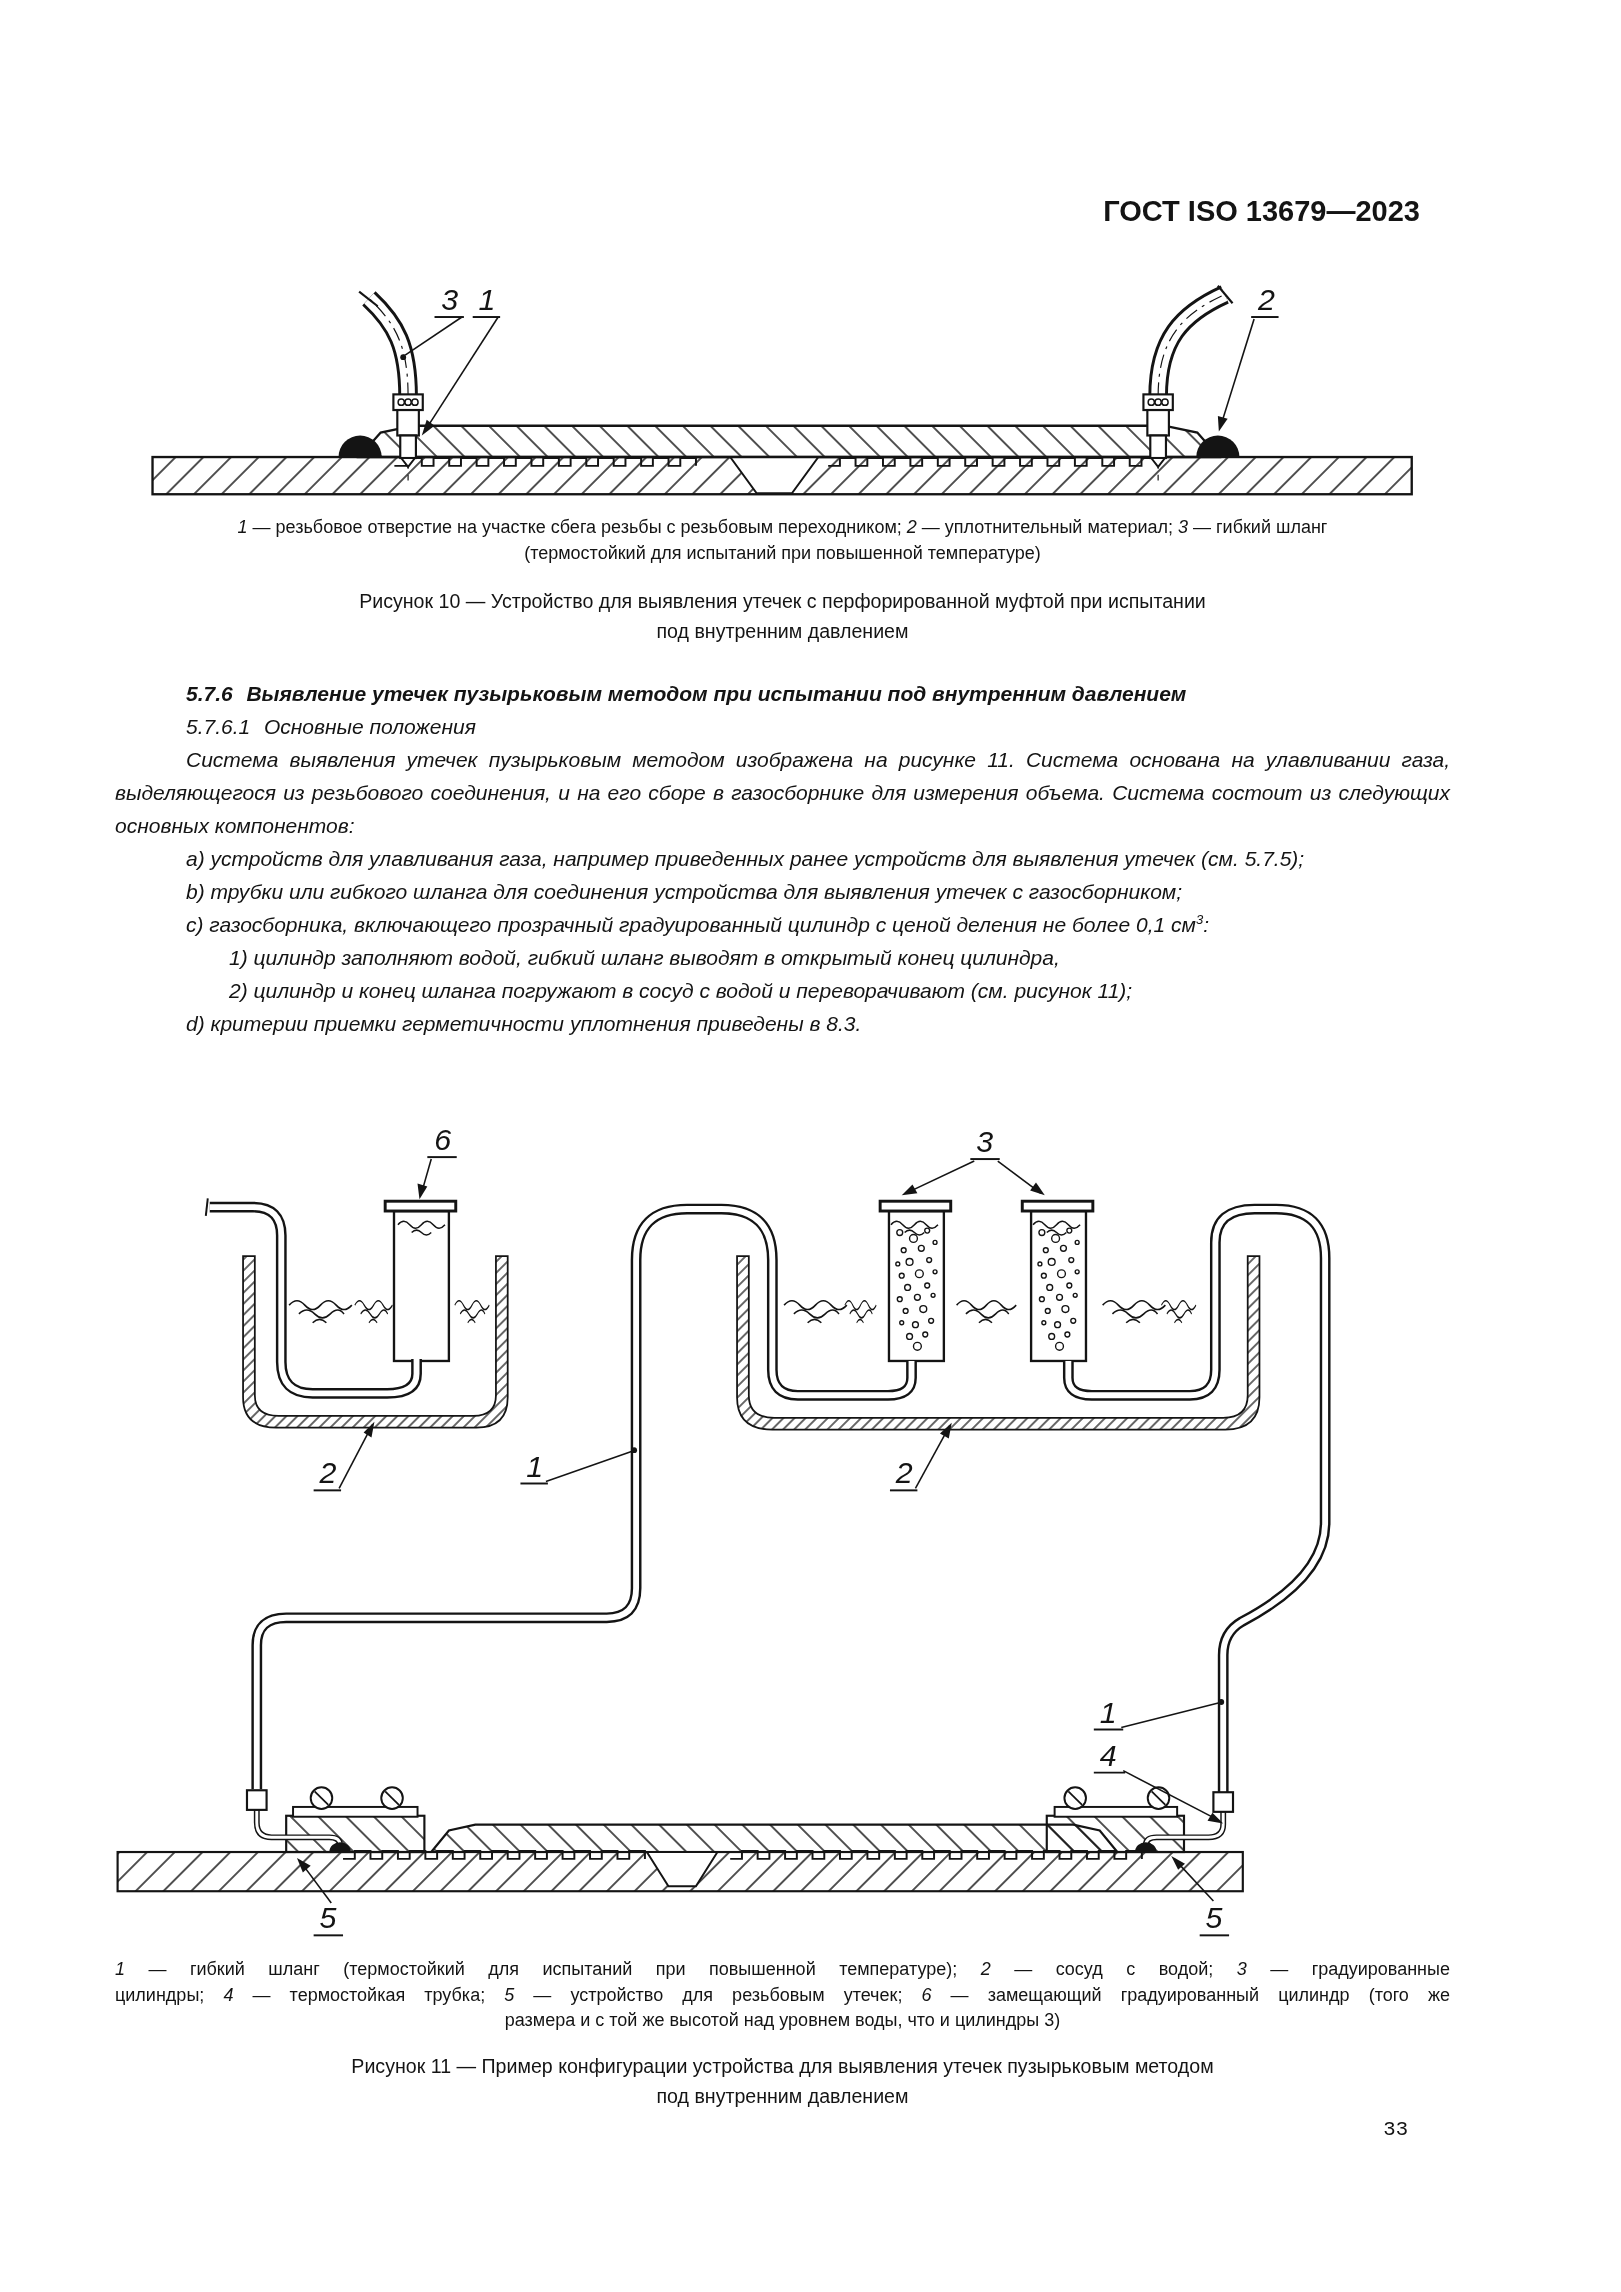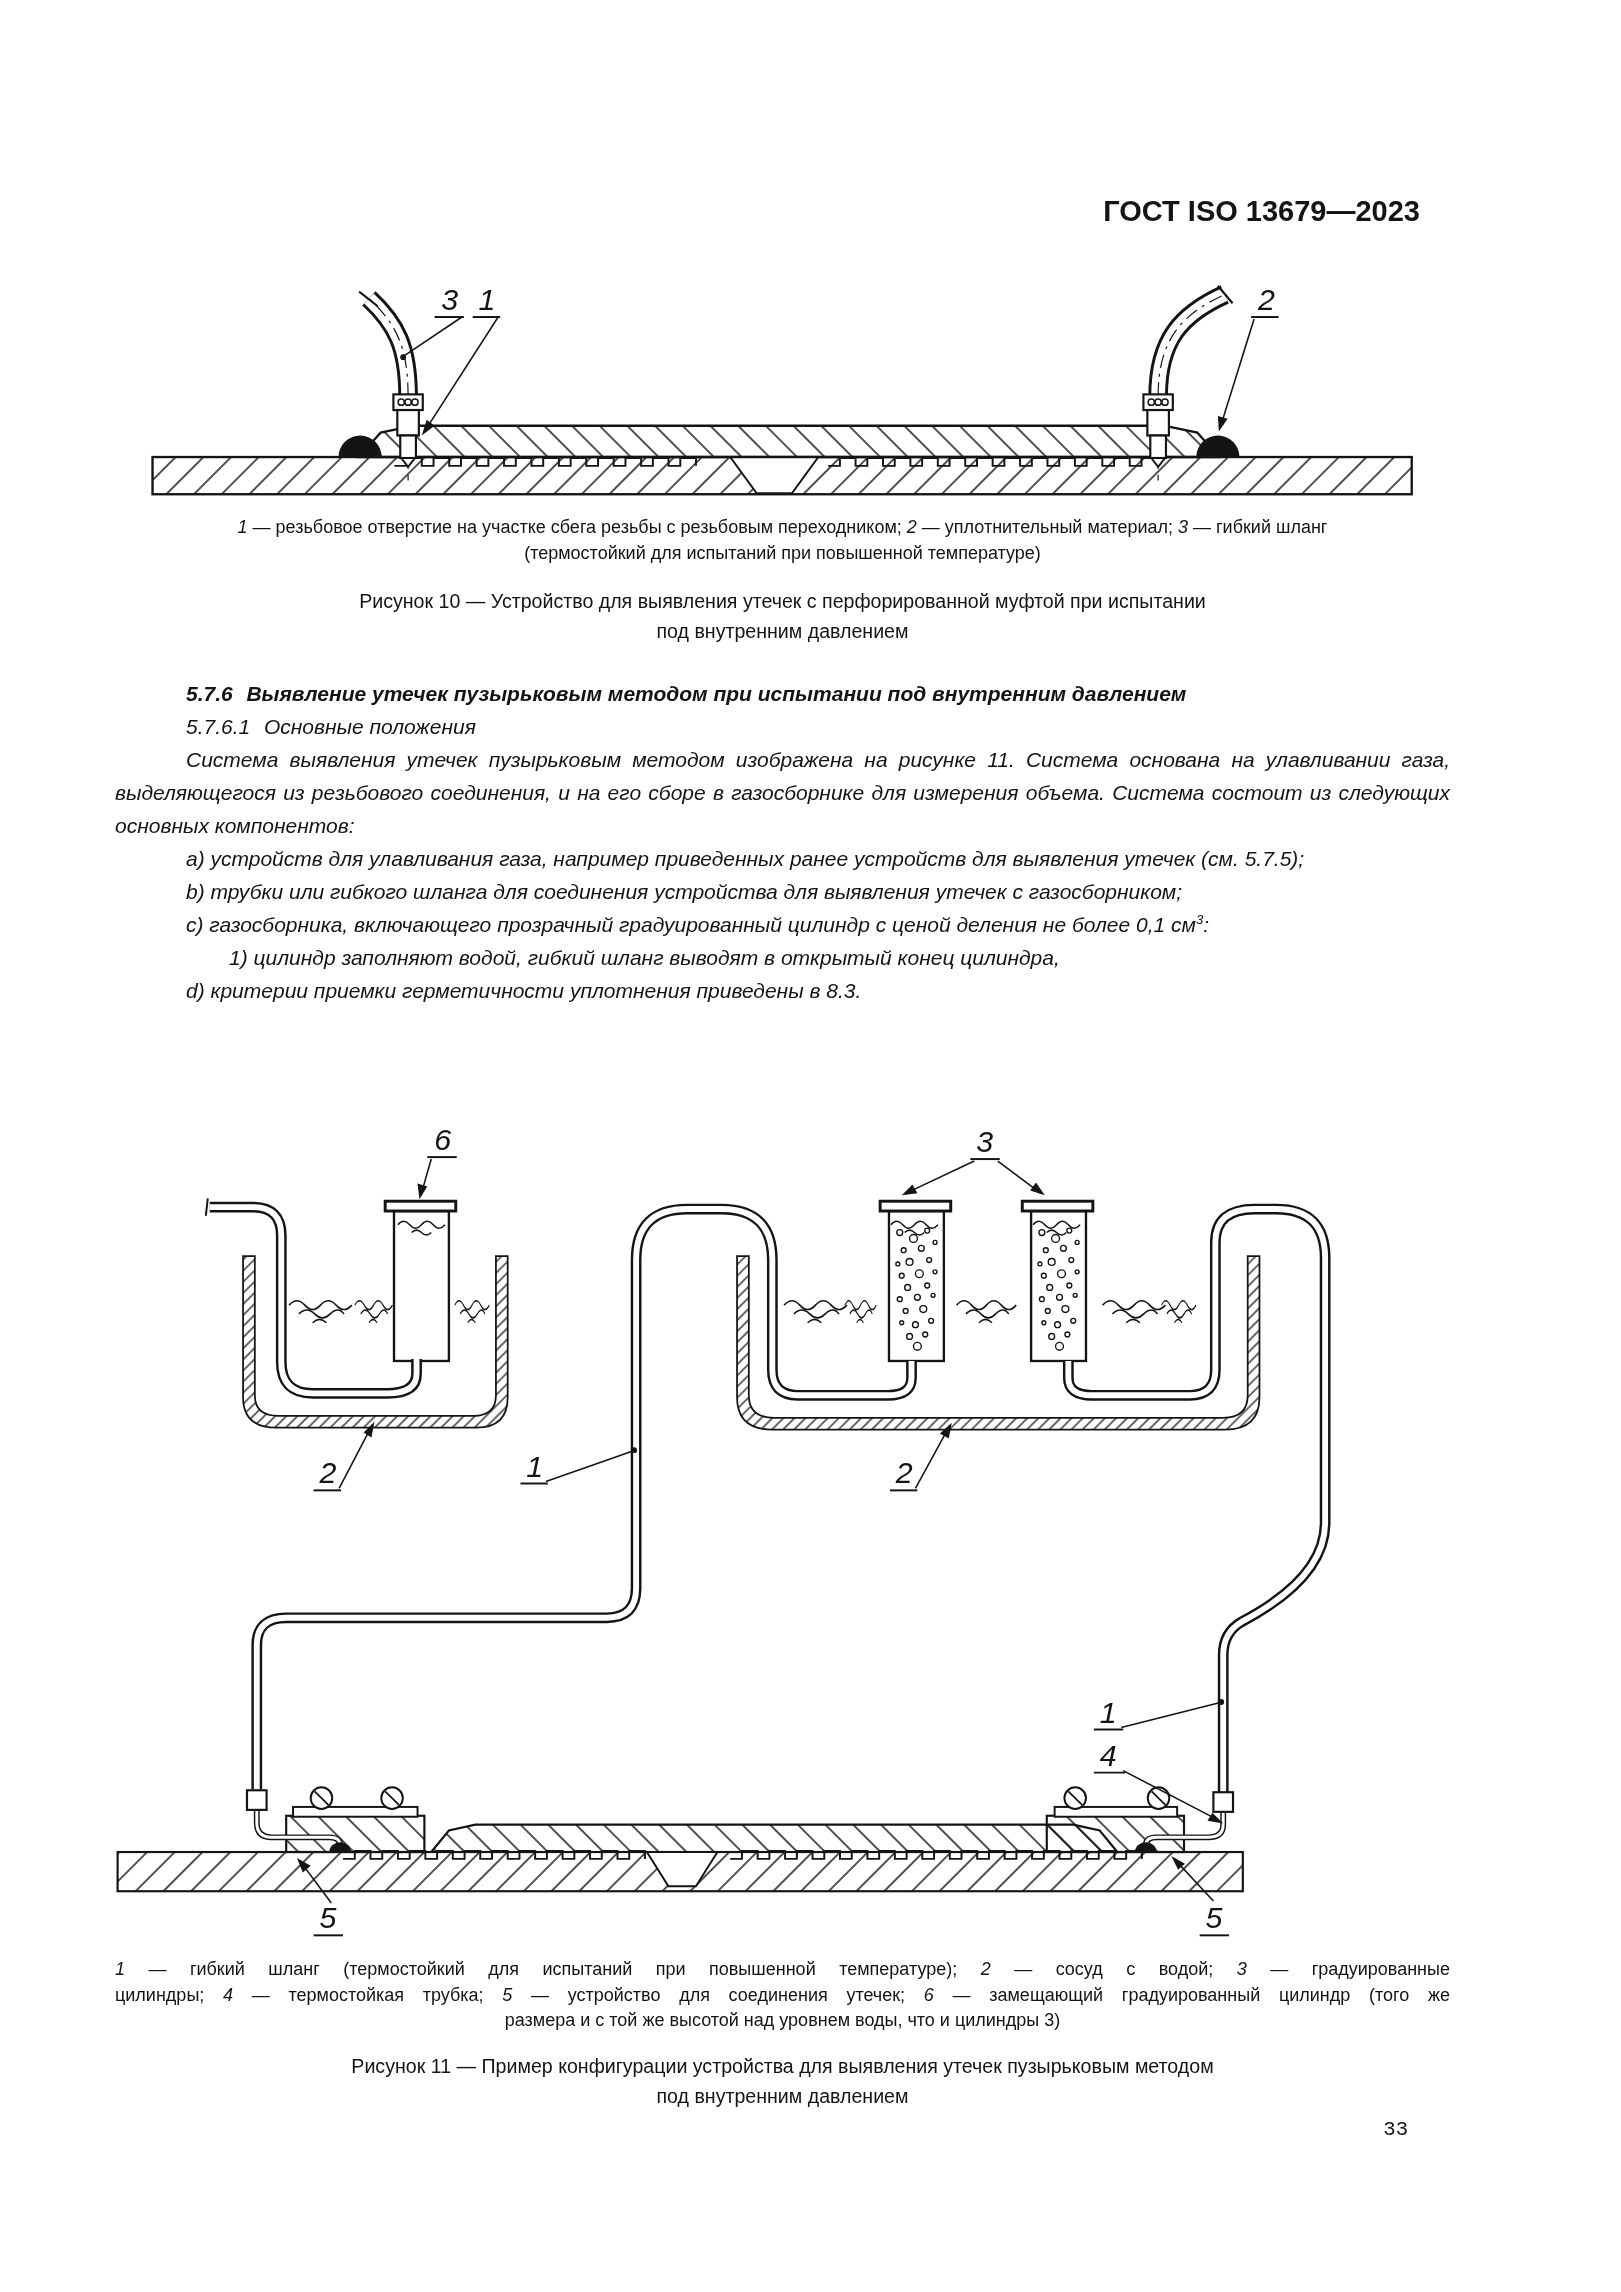--- a/index.html
+++ b/index.html
@@ -115,20 +115,21 @@
   </div>
 
   <div class="abs body-copy" style="left:115px;top:629px;width:1335px;">
     <p class="ind1 b"><span>5.7.6</span><span class="gap"></span><span>Выявление утечек пузырьковым методом при испытании под внутренним давлением</span></p>
     <p class="ind1"><span>5.7.6.1</span><span class="gap"></span><span>Основные положения</span></p>
     <p class="ind1">Система выявления утечек пузырьковым методом изображена на рисунке 11. Система основана на улавливании газа, выделяющегося из резьбового соединения, и на его сборе в газосборнике для измерения объема. Система состоит из следующих основных компонентов:</p>
     <p class="ind1">a) устройств для улавливания газа, например приведенных ранее устройств для выявления утечек (см. 5.7.5);</p>
     <p class="ind1">b) трубки или гибкого шланга для соединения устройства для выявления утечек с газосборником;</p>
     <p class="ind1"><span>c) газосборника, включающего прозрачный градуированный цилиндр с ценой деления не более 0,1 см</span><sup>3</sup><span>:</span></p>
     <p class="ind2">1) цилиндр заполняют водой, гибкий шланг выводят в открытый конец цилиндра,</p>
+    <p class="ind2">2) цилиндр и конец шланга погружают в сосуд с водой и переворачивают (см. рисунок 11);</p>
     <p class="ind1">d) критерии приемки герметичности уплотнения приведены в 8.3.</p>
   </div>
 
   <svg class="abs" style="left:98px;top:1063px;" width="1382" height="843" viewBox="0 0 1410 860">
     <defs>
       <pattern id="hA2" width="20" height="20" patternUnits="userSpaceOnUse" patternTransform="rotate(45)">
         <line x1="10" y1="0" x2="10" y2="20" stroke="#141414" stroke-width="1.5"></line>
       </pattern>
       <pattern id="hB2" width="20" height="20" patternUnits="userSpaceOnUse" patternTransform="rotate(-45)">
         <line x1="10" y1="0" x2="10" y2="20" stroke="#141414" stroke-width="1.5"></line>
@@ -310,21 +311,21 @@
     <g>
       <text class="co" x="1130" y="834">5</text>
       <line x1="1124" y1="841" x2="1154" y2="841" stroke="#141414" stroke-width="2"></line>
       <path d="M1138,806 L1098,763" fill="none" stroke="#141414" stroke-width="1.6"></path>
       <polygon points="1095,760 1109,768 1102,774" fill="#141414"></polygon>
     </g>
   </svg>
 
   <div class="abs legend" style="left:115px;top:1909px;width:1335px;">
     <div class="ln-j"><i>1</i><span> — гибкий шланг (термостойкий для испытаний при повышенной температуре); </span><i>2</i><span> — сосуд с водой; </span><i>3</i><span> — градуированные</span></div>
-    <div class="ln-j"><span>цилиндры; </span><i>4</i><span> — термостойкая трубка; </span><i>5</i><span> — устройство для соединения утечек; </span><i>6</i><span> — замещающий градуированный цилиндр (того же</span></div>
+    <div class="ln-j"><span>цилиндры; </span><i>4</i><span> — термостойкая трубка; </span><i>5</i><span> — устройство для резьбовым утечек; </span><i>6</i><span> — замещающий градуированный цилиндр (того же</span></div>
     <div>размера и с той же высотой над уровнем воды, что и цилиндры 3)</div>
   </div>
   <div class="abs caption" style="left:115px;top:2003px;width:1335px;">
     <div>Рисунок 11 — Пример конфигурации устройства для выявления утечек пузырьковым методом</div>
     <div>под внутренним давлением</div>
   </div>
 
   <div class="abs pagenum" style="top:2070px;right:213px;font-family:Liberation Mono, monospace;">33</div>
 
 </div>

